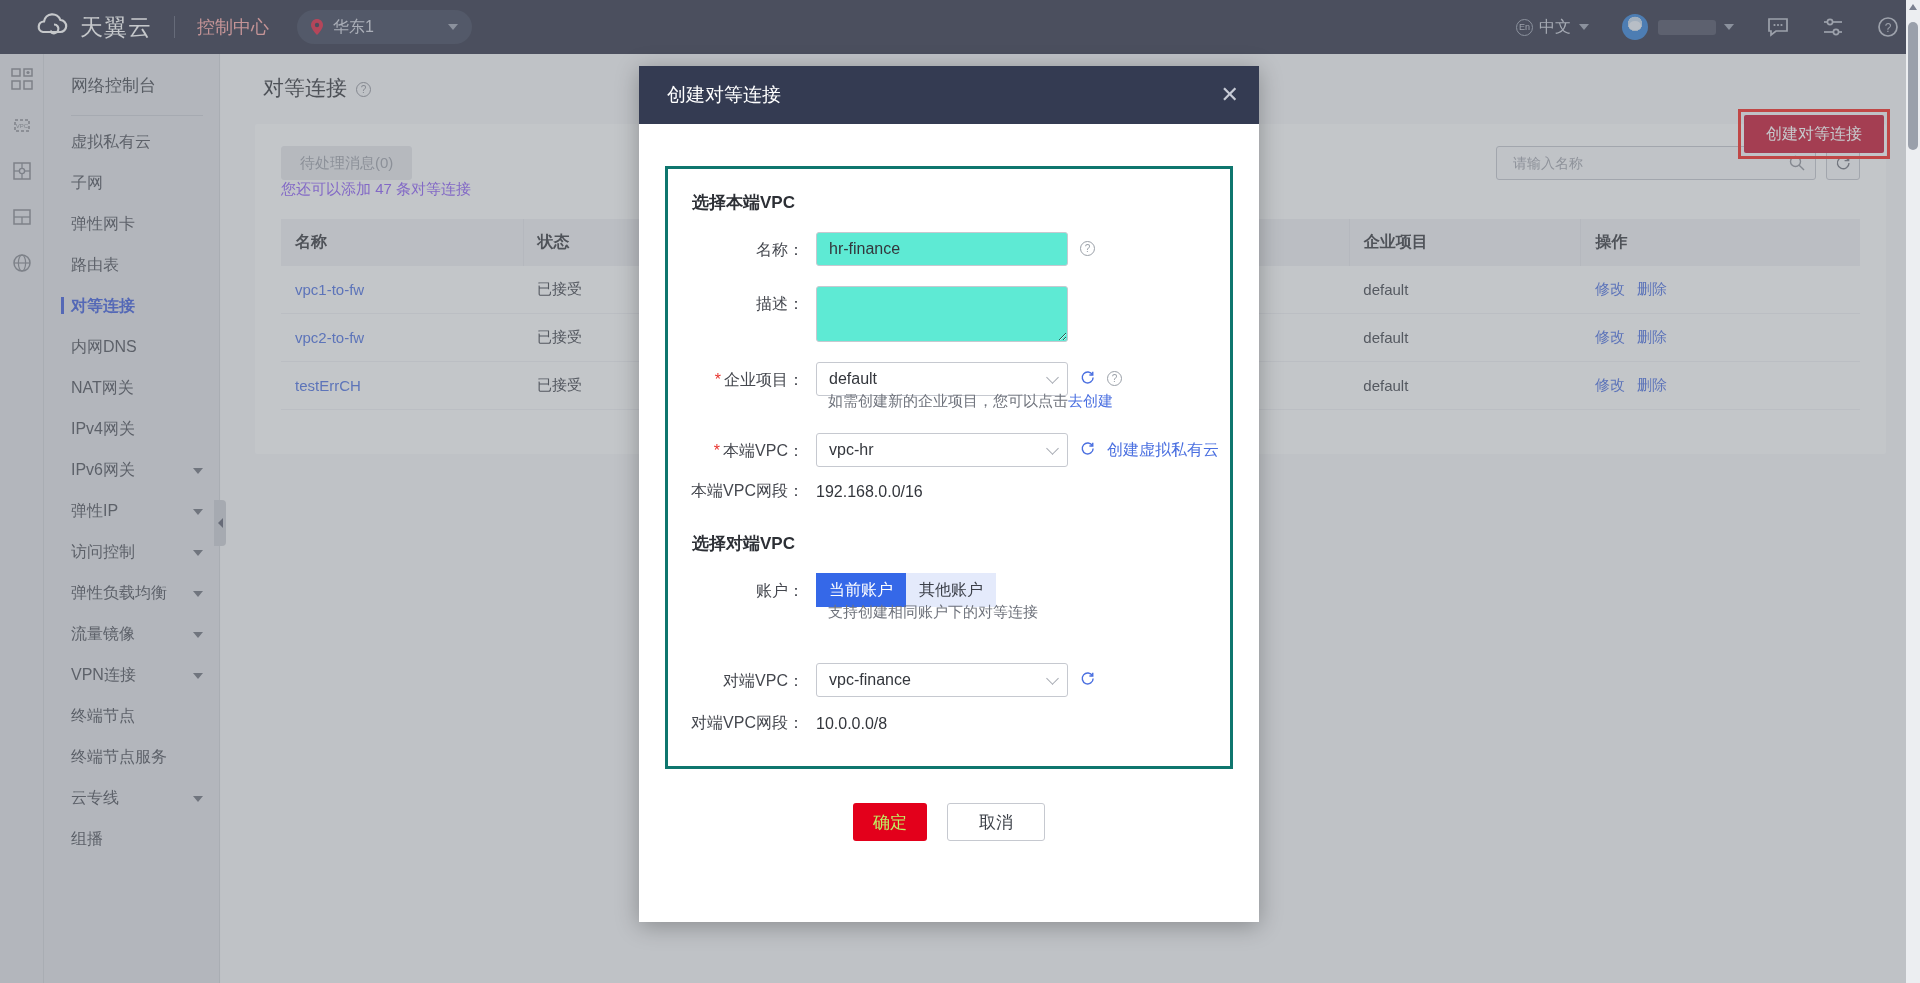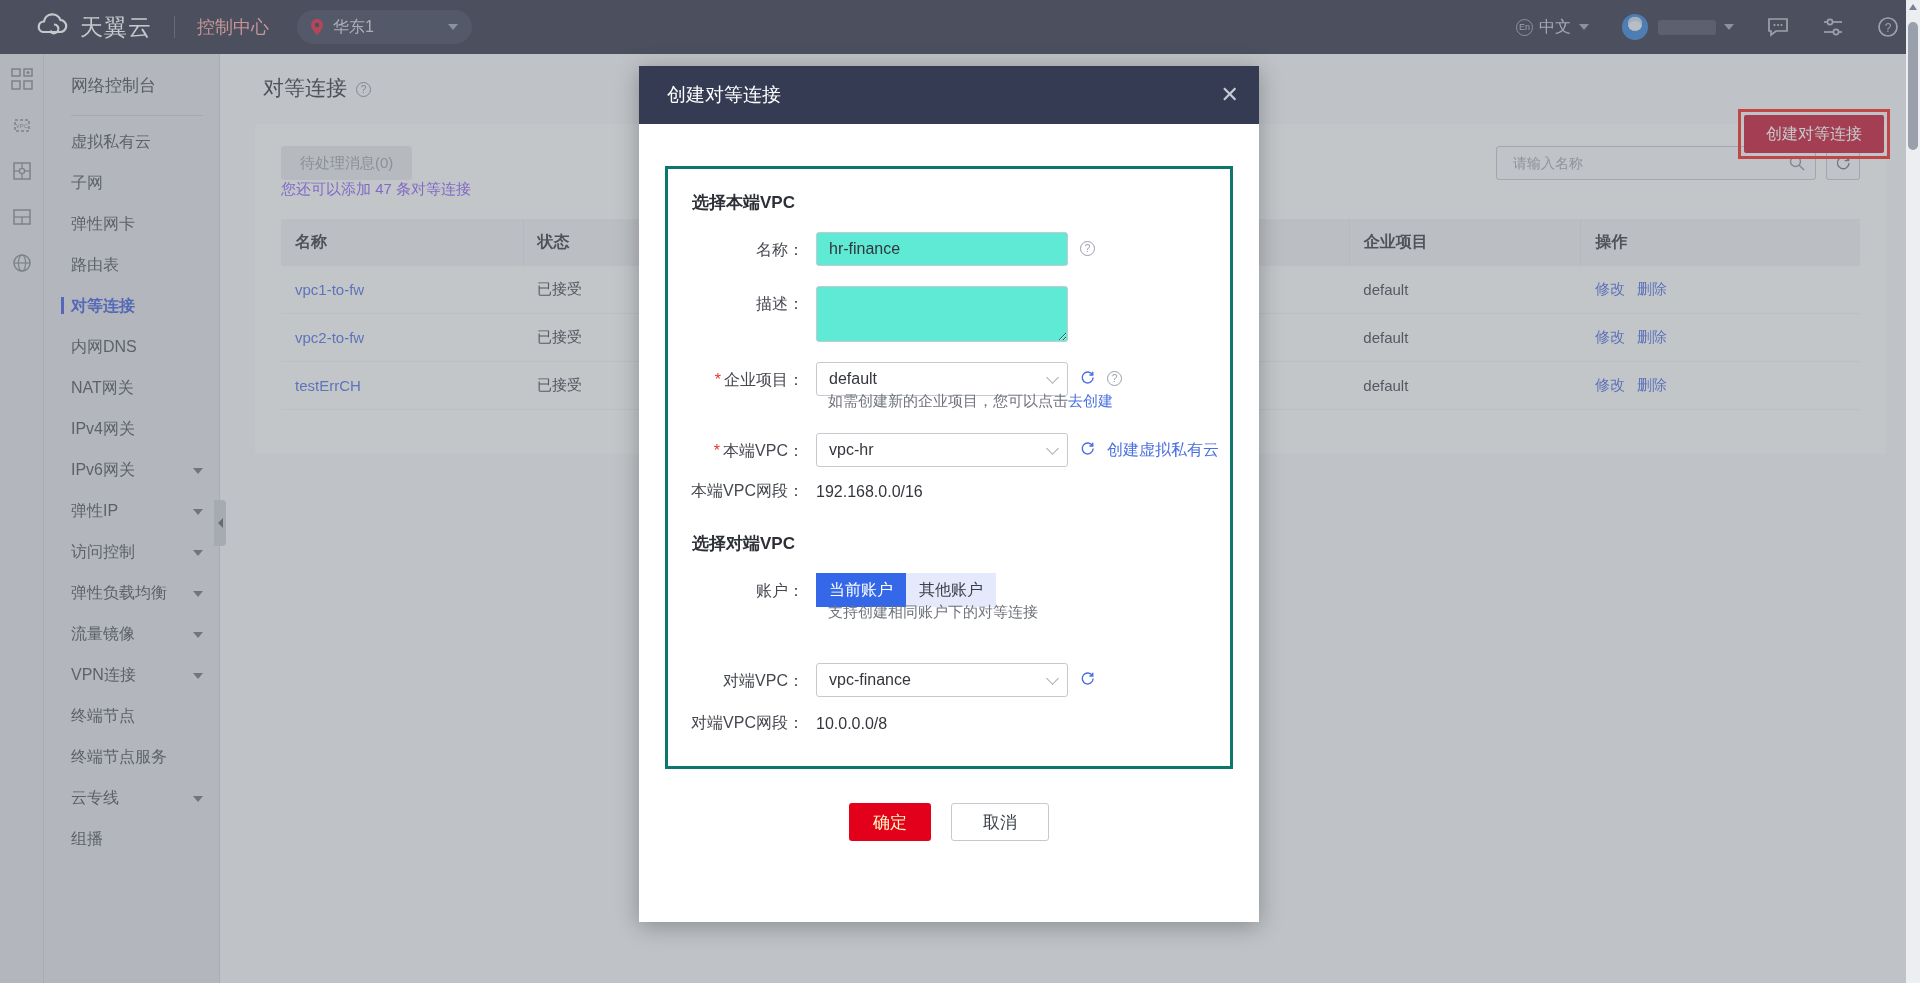--- a/index.html
+++ b/index.html
@@ -261,22 +261,22 @@
     height:34px; min-width: 90px; border:none; font-size:16px; cursor:pointer;
     font-family: inherit;
   }
   .seg .on { background:#3568e8; color:#fff; }
   .seg .off { background:#e4eafb; color:#3b3f48; }
   #modal-foot {
     display:flex; justify-content:center; gap: 20px;
     margin-top: 34px;
   }
   #ok-btn {
-    background:#e3001b; color:#fef9c3; border:none;
-    width: 82px; height:38px; font-size:17px; cursor:pointer; border-radius:3px;
+    background:#e3001b; color:#bef264; border:none;
+    width: 74px; height:38px; font-size:17px; cursor:pointer; border-radius:3px;
     font-family: inherit;
   }
   #cancel-btn {
     background:#fff; color:#3c4048; border:1px solid #c6c9d0;
     width: 98px; height:38px; font-size:17px; cursor:pointer; border-radius:3px;
     font-family: inherit;
   }
 
   
   #page-scroll {

